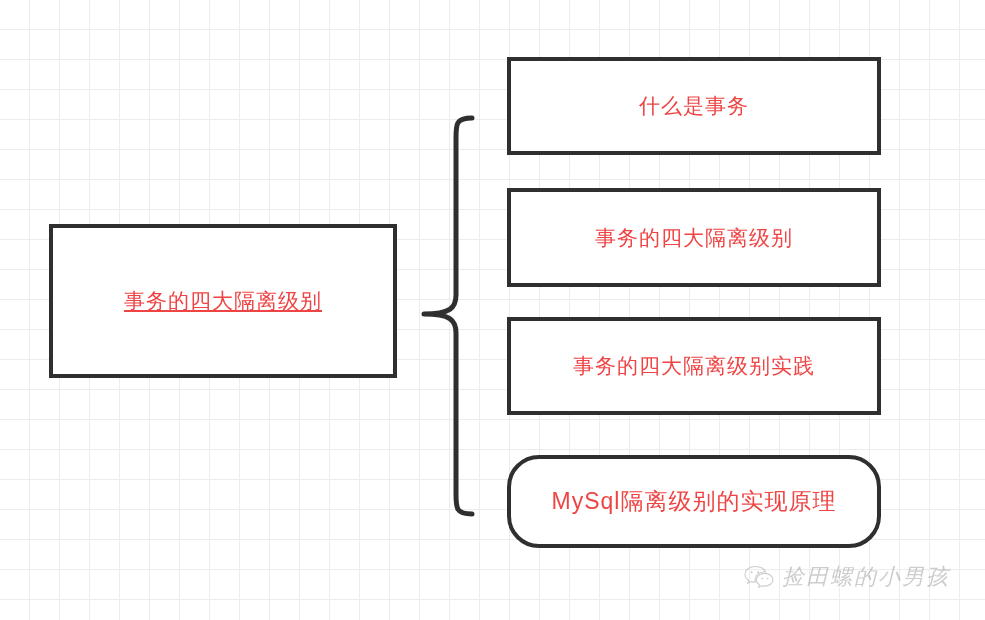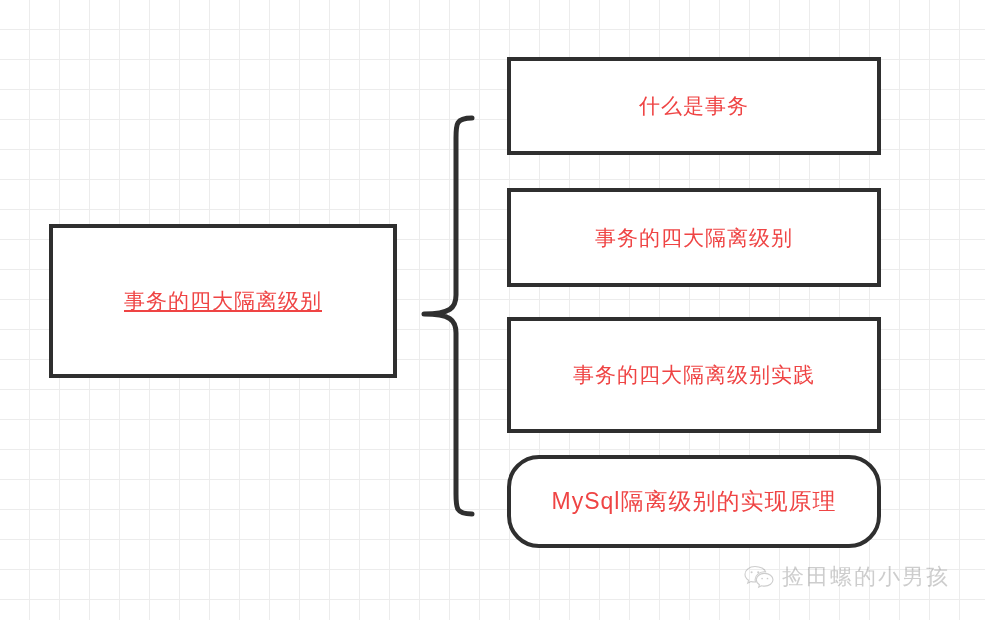--- a/index.html
+++ b/index.html
@@ -66,21 +66,21 @@
     top: 188px;
     width: 374px;
     height: 99px;
     font-size: 21px;
   }
 
   #branch-node-2 {
     left: 507px;
     top: 317px;
     width: 374px;
-    height: 116px;
+    height: 98px;
     font-size: 21px;
   }
 
   #branch-node-3 {
     left: 507px;
     top: 455px;
     width: 374px;
     height: 93px;
     font-size: 23px;
     border-radius: 32px;
@@ -97,20 +97,21 @@
 
   #watermark {
     position: absolute;
     left: 744px;
     top: 562px;
     display: flex;
     align-items: center;
     gap: 8px;
     opacity: 0.30;
     color: #5b5b5b;
+    font-style: italic;
   }
 
   #watermark .wm-text {
     font-size: 22px;
     letter-spacing: 2px;
     white-space: nowrap;
   }
 
   #watermark .wm-icon {
     width: 30px;

